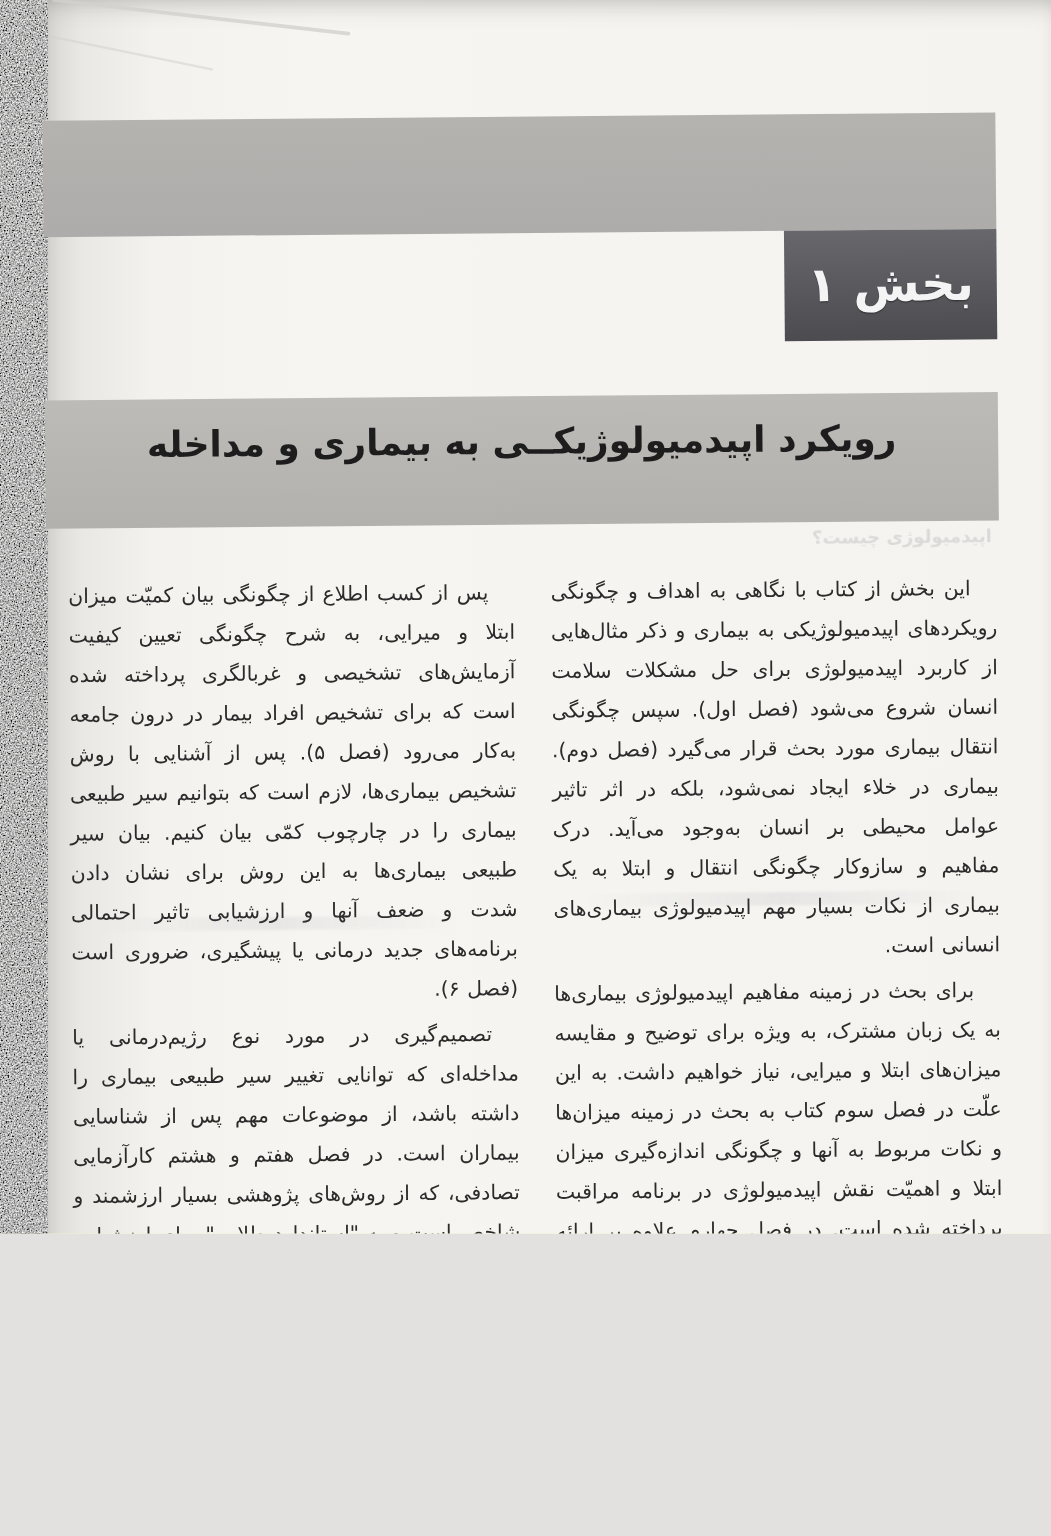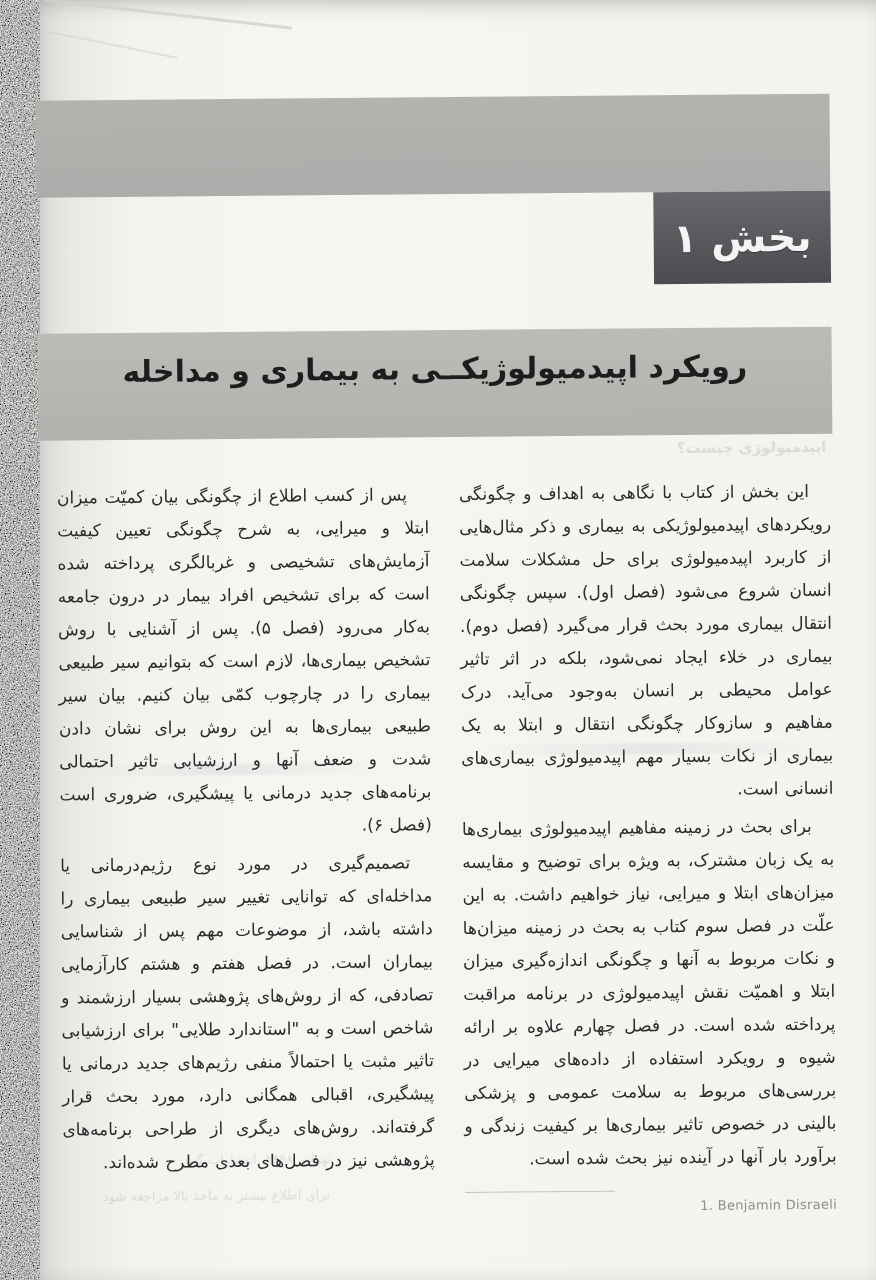--- a/index.html
+++ b/index.html
@@ -4,21 +4,21 @@
 <style>
   html, body {
     margin: 0; padding: 0;
     width: 876px; height: 1280px;
     overflow: hidden;
     font-family: "DejaVu Sans", sans-serif;
     background: #e2e1df;
   }
   .photo {
     position: relative;
-    width: 876px; height: 1280px;
+    width: 876px; height: 1028px;
     overflow: hidden;
     background: #fef9c3;
   }
   
   .spine {
     position: absolute; left: 0; top: 0;
     width: 40px; height: 1280px;
     display: block;
   }
   

